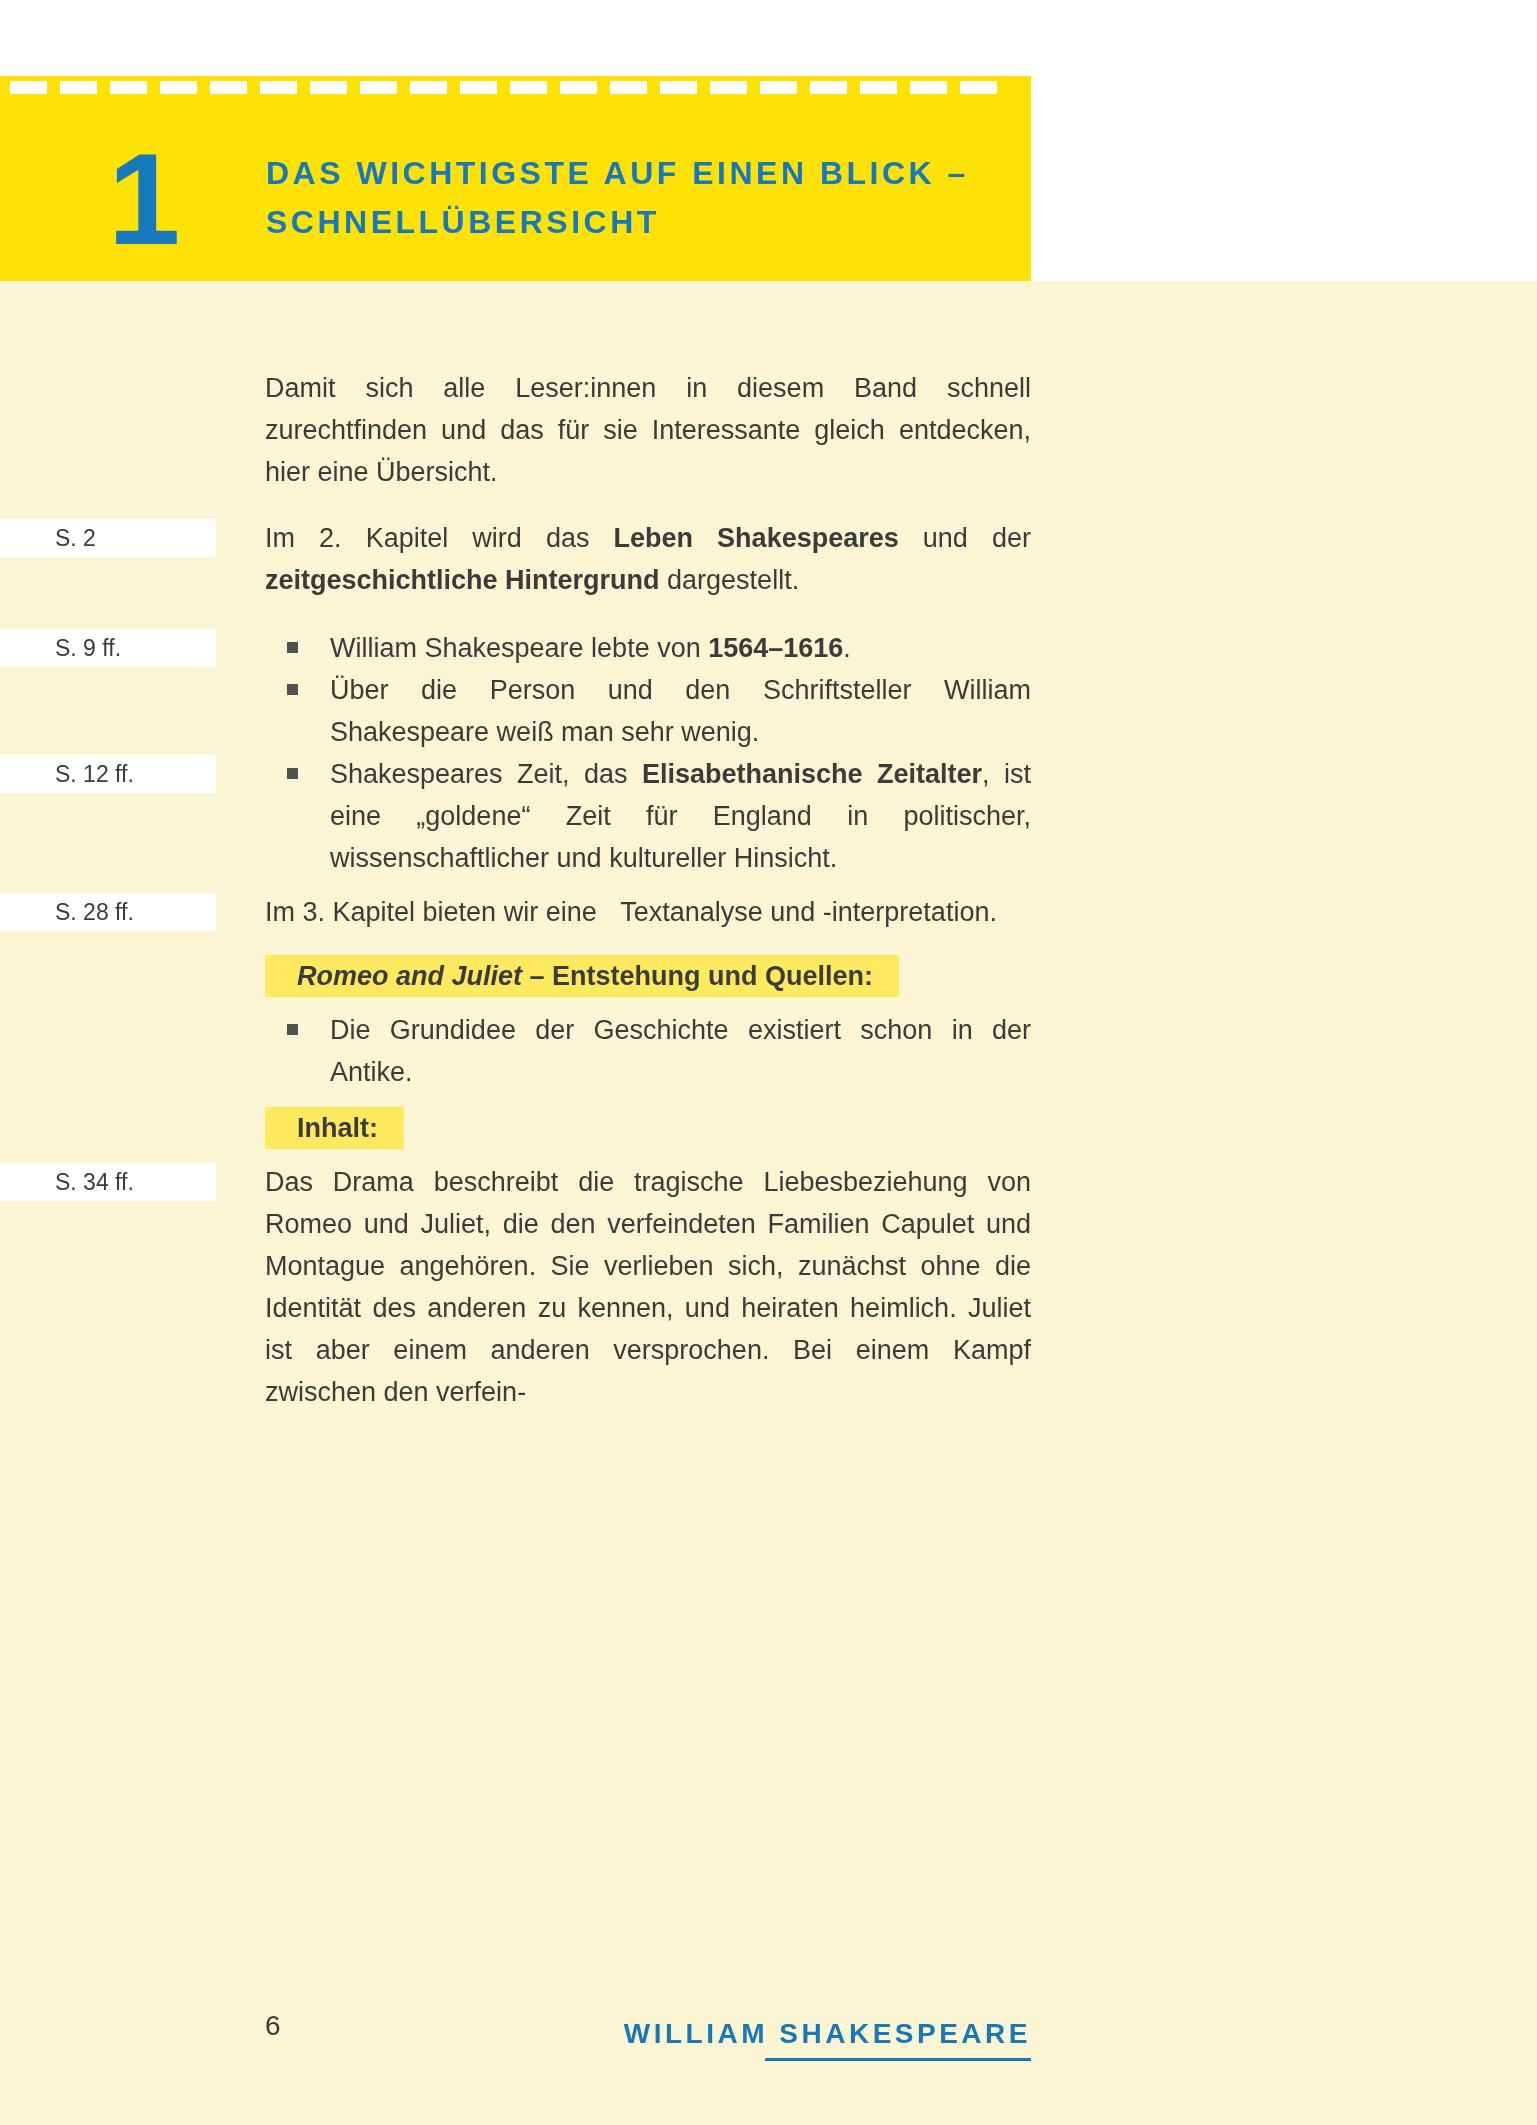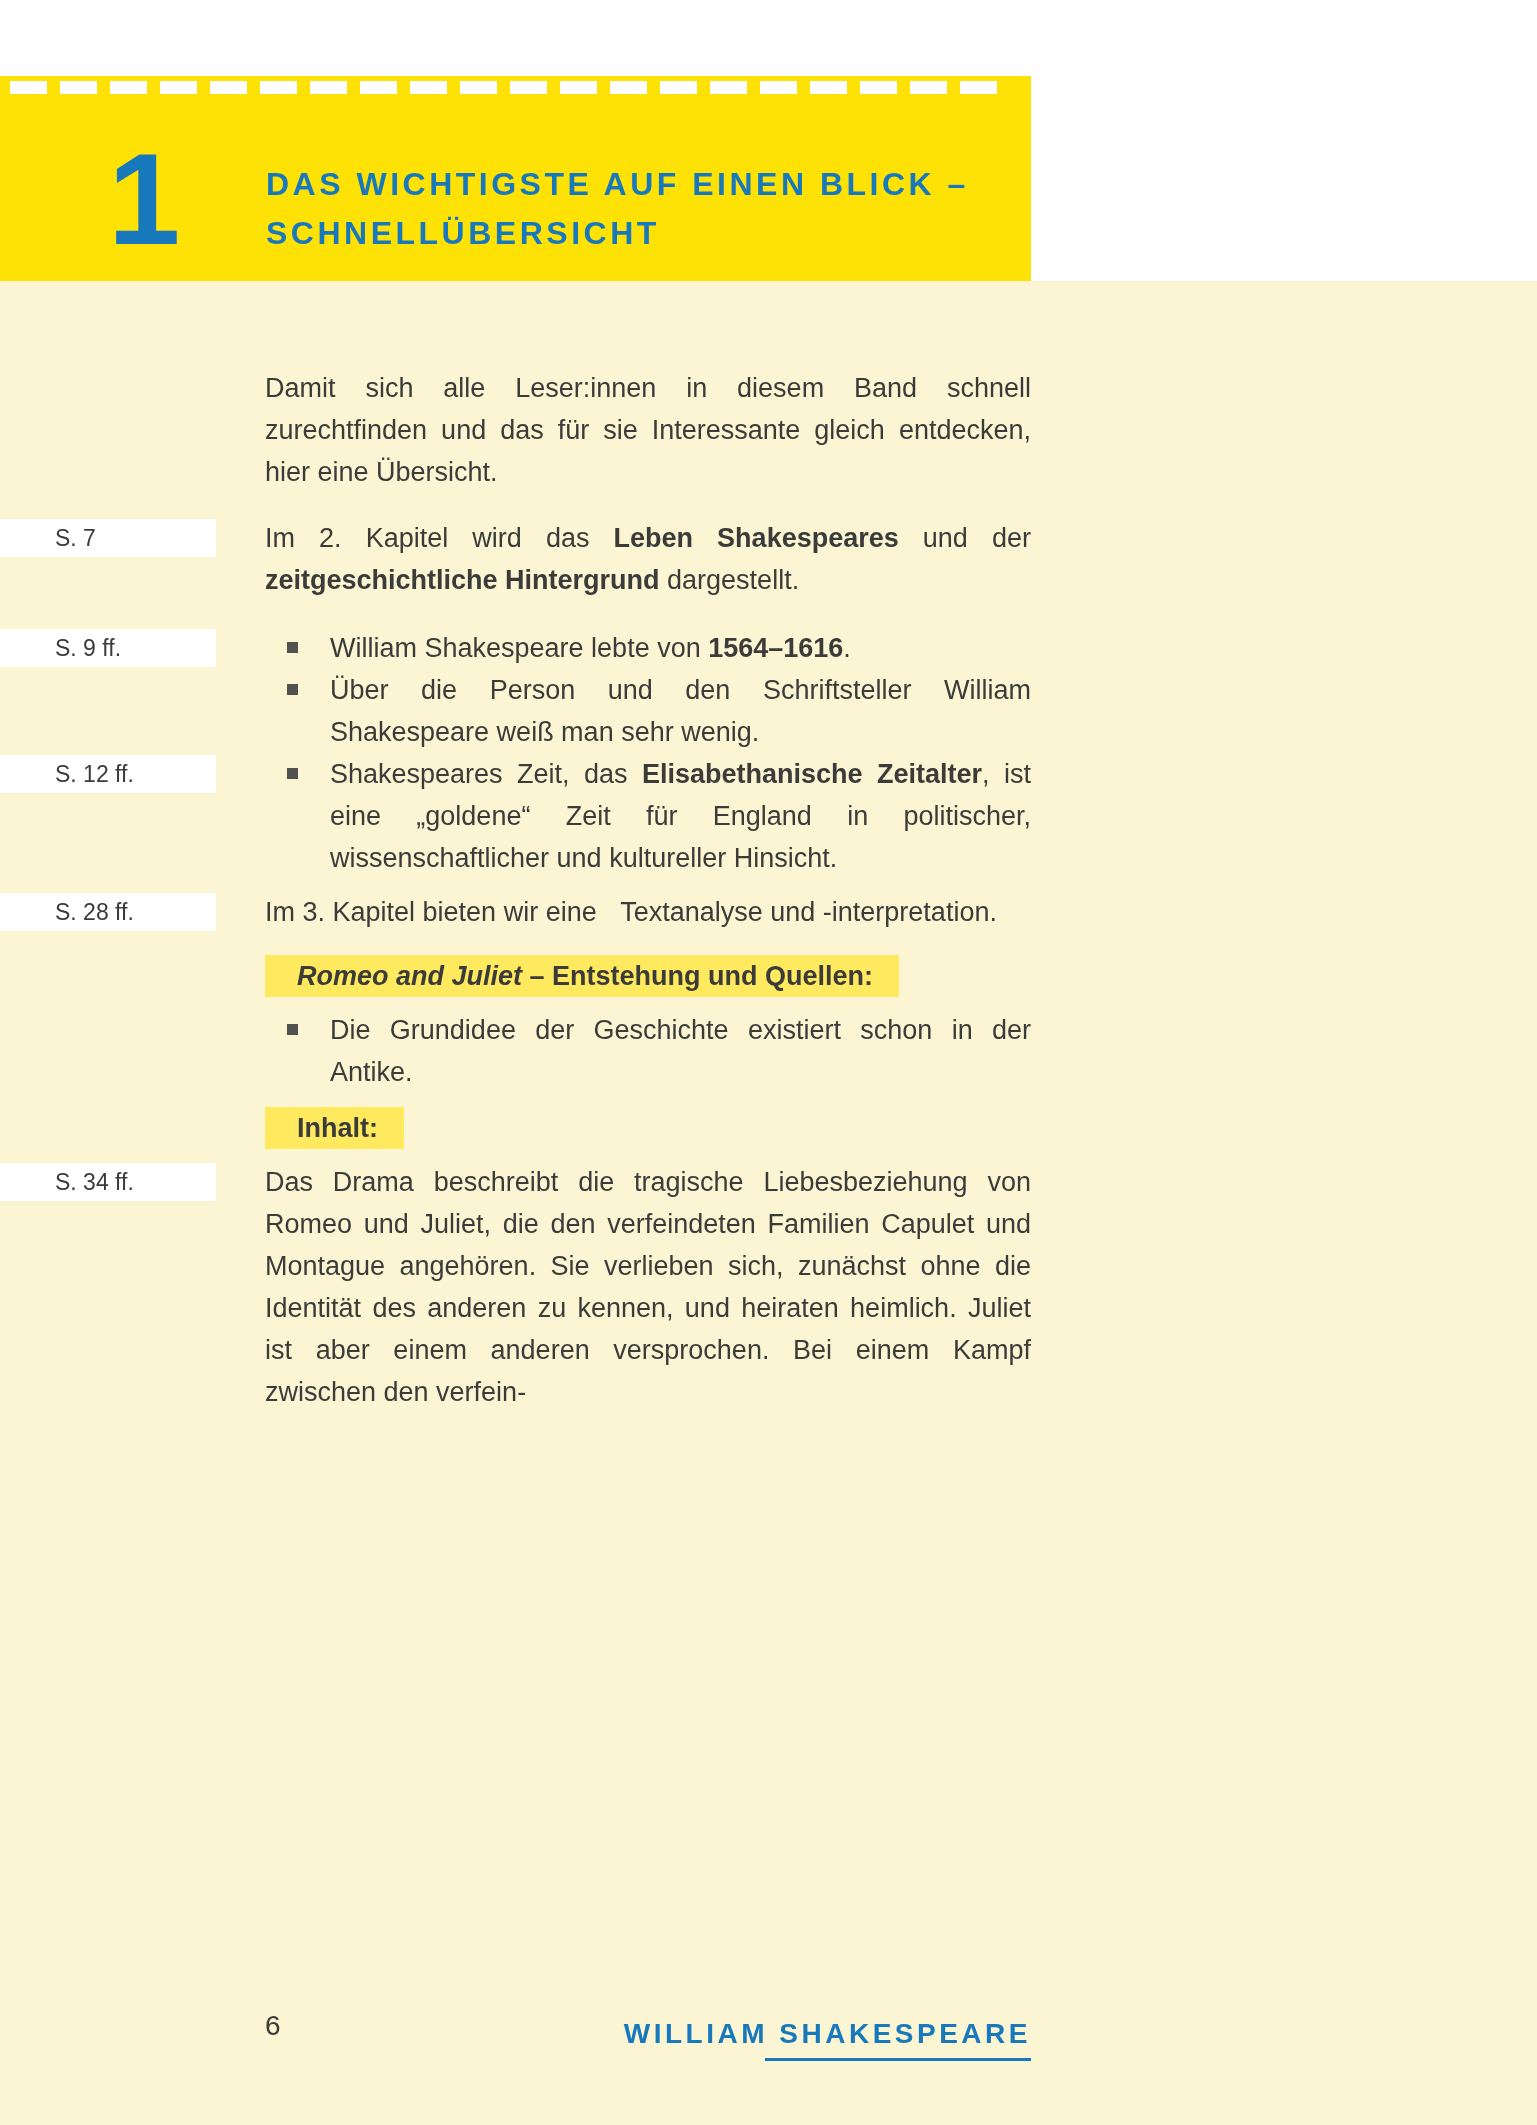--- a/index.html
+++ b/index.html
@@ -19,21 +19,21 @@
     position:absolute; left:10px; top:5px; width:997px; height:13px;
     background:repeating-linear-gradient(90deg, #ffffff 0 37px, transparent 37px 50px);
   }
 
   
   .chapter-number {
     position:absolute; left:108px; top:134px;
     font-size:130px; line-height:1; font-weight:700; color:#1778bc;
   }
   .chapter-title {
-    position:absolute; left:266px; top:160px;
+    position:absolute; left:266px; top:149px;
     font-size:32px; line-height:49px; font-weight:700;
     letter-spacing:3.5px; color:#1778bc;
   }
 
   
   .column {
     position:absolute; left:265px; top:367px; width:766px;
     font-size:27px; line-height:42px; color:#3b3b3a;
   }
   .para { position:relative; text-align:justify; }
@@ -76,21 +76,21 @@
   <div class="chapter-title">
     <div>DAS WICHTIGSTE AUF EINEN BLICK –</div>
     <div>SCHNELLÜBERSICHT</div>
   </div>
 
   <div class="column">
 
     <div class="para" style="margin-bottom:24px"><span>Damit sich alle Leser:innen in diesem Band schnell zurechtfinden und das für sie Interessante gleich entdecken, hier eine Übersicht.</span></div>
 
     <div class="para" style="margin-bottom:26px">
-      <span class="mref">S. 7</span>
+      <span class="mref">S. 2</span>
       <span><span>Im 2. Kapitel wird das </span><span style="font-weight: 700;">Leben Shakespeares</span><span> und der </span><span style="font-weight: 700;">zeitgeschichtliche Hintergrund</span><span> dargestellt.</span></span>
     </div>
 
     <div style="margin-bottom:12px">
       <div class="bitem">
         <span class="mref">S. 9 ff.</span>
         <span class="bullet"></span>
         <span><span>William Shakespeare lebte von </span><span style="font-weight: 700;">1564–1616</span><span>.</span></span>
       </div>
       <div class="bitem">

